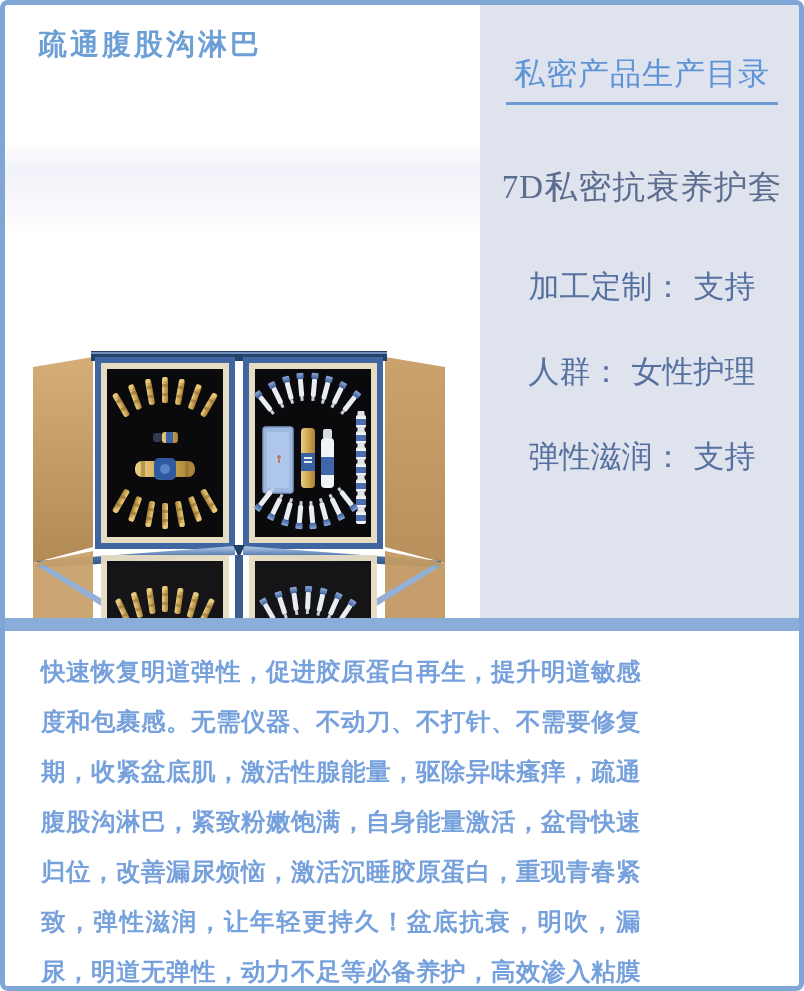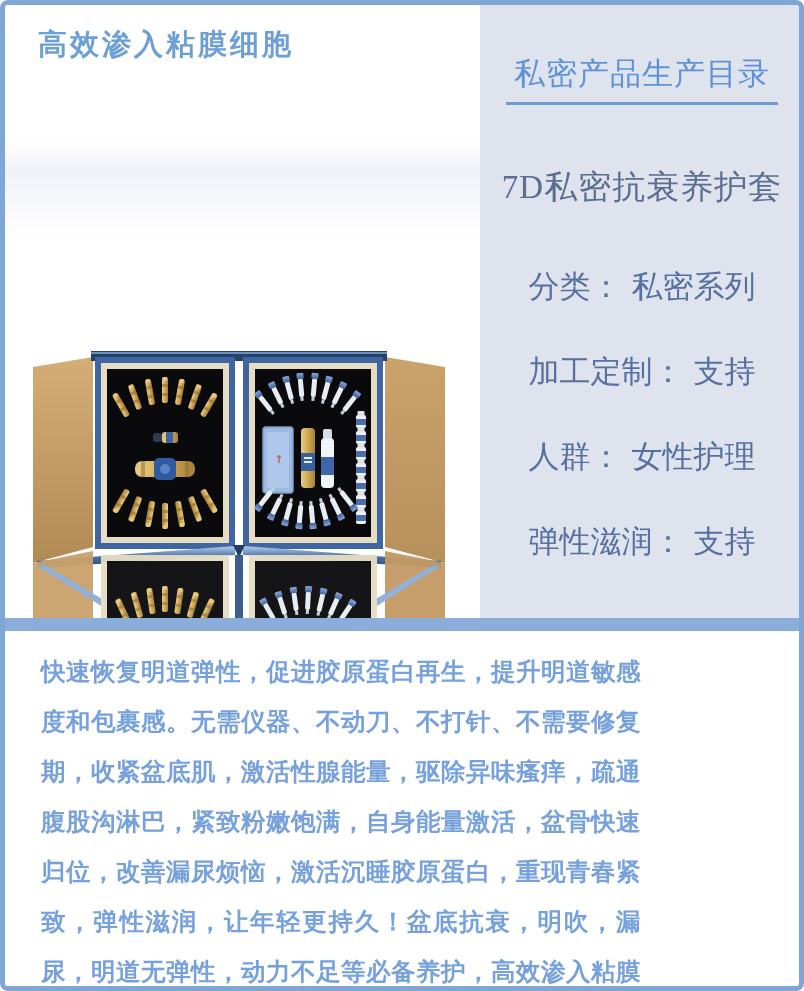--- a/index.html
+++ b/index.html
@@ -107,21 +107,21 @@
     text-align: justify;
     letter-spacing: 0.5px;
   }
 </style>
 </head>
 <body>
 
 <div class="page">
 
   <div class="left-col">
-    <div class="company-name">高效渗入粘膜细胞</div>
+    <div class="company-name">疏通腹股沟淋巴</div>
 
     <svg class="product-photo" viewBox="0 0 420 273" xmlns="http://www.w3.org/2000/svg" aria-hidden="true">
       <defs>
         <linearGradient id="gTan" x1="0" y1="0" x2="0" y2="1">
           <stop offset="0" stop-color="#d4ad77"></stop>
             <stop offset="1" stop-color="#b28a55"></stop>
         </linearGradient>
         <linearGradient id="gTanR" x1="0" y1="0" x2="0" y2="1">
           <stop offset="0" stop-color="#c9a26c"></stop>
             <stop offset="1" stop-color="#b8905b"></stop>
@@ -280,23 +280,20 @@
   <div class="right-panel">
     <div class="catalog-header">
       <div class="catalog-title">私密产品生产目录</div>
       <div class="title-underline"></div>
     </div>
 
     <div class="product-name">7D私密抗衰养护套</div>
 
     <div class="spec-list">
       <div class="spec-row">
-        <span class="spec-label">分类：</span><span class="spec-value">私密系列</span>
-      </div>
-      <div class="spec-row">
         <span class="spec-label">加工定制：</span><span class="spec-value">支持</span>
       </div>
       <div class="spec-row">
         <span class="spec-label">人群：</span><span class="spec-value">女性护理</span>
       </div>
       <div class="spec-row">
         <span class="spec-label">弹性滋润：</span><span class="spec-value">支持</span>
       </div>
     </div>
   </div>

